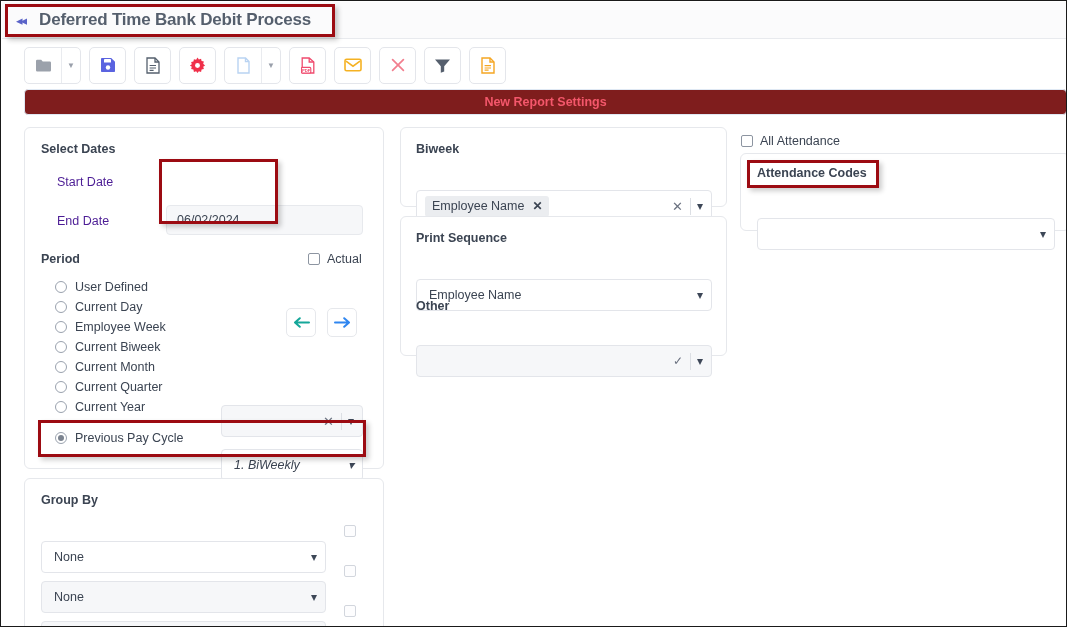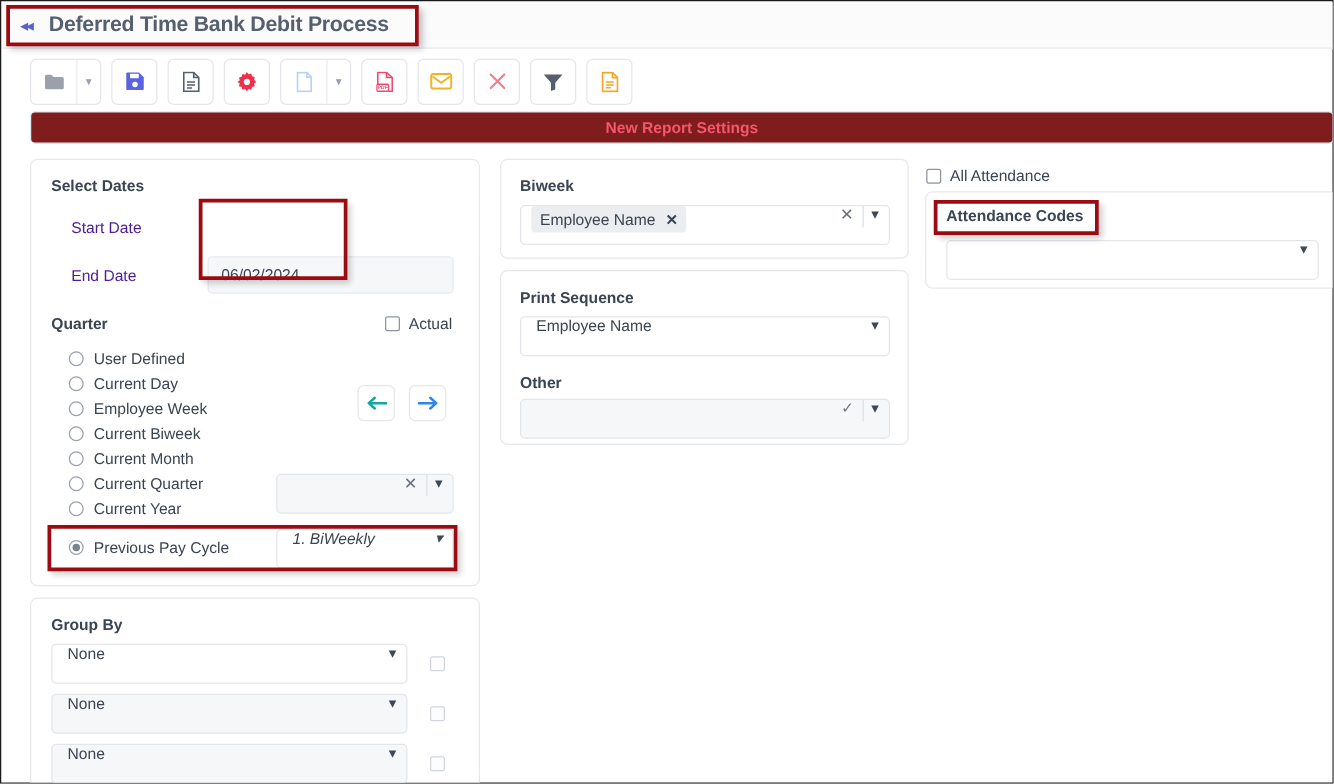--- a/index.html
+++ b/index.html
@@ -121,24 +121,25 @@
     height: 30px;
     display: flex; align-items: center;
     padding: 0 10px;
     font-size: 12.5px; color: #3b4452;
   }
   .sel {
     background: #f6f7f9;
     border: 1px solid #e3e5ea;
     border-radius: 4px;
     height: 32px;
-    display: flex; align-items: flex-start;
+    display: flex; align-items: center;
     padding: 0 8px 0 12px;
     font-size: 12.5px; color: #3b4452;
     cursor: pointer;
+    margin-top: 26px;
   }
   .sel-white { background: #fff; }
   .sel .val { flex: 1; }
   .chev { color: #3d4757; font-size: 12px; line-height: 1; padding-left: 6px; }
   .xmark { color: #6b7280; font-size: 13px; line-height: 1; padding: 0 7px; cursor: pointer; }
   .divider-v { width: 1px; height: 17px; background: #dcdfe4; }
 
   
   .radio-row { display: flex; align-items: center; height: 20px; }
   .radio {
@@ -309,21 +310,21 @@
 
   <div class="panel" id="panel-dates">
 
     <div class="panel-title" style="position:absolute;left:16px;top:14px;">Select Dates</div>
 
     <div class="fld-label" style="position:absolute;left:32px;top:47px;">Start Date</div>
 
     <div class="fld-label" style="position:absolute;left:32px;top:86px;">End Date</div>
     <div class="input-box" style="position:absolute;left:141px;top:77px;width:197px;">06/02/2024</div>
 
-    <div class="panel-title" style="position:absolute;left:16px;top:124px;">Quarter</div>
+    <div class="panel-title" style="position:absolute;left:16px;top:124px;">Period</div>
 
     <div class="cb-row" style="position:absolute;left:283px;top:124px;">
       <span class="cb"></span>
       <span class="cb-lbl">Actual</span>
     </div>
 
     <div style="position:absolute;left:30px;top:149px;width:200px;">
       <div class="radio-row">
         <span class="radio"></span>
         <span class="radio-lbl">User Defined</span>

